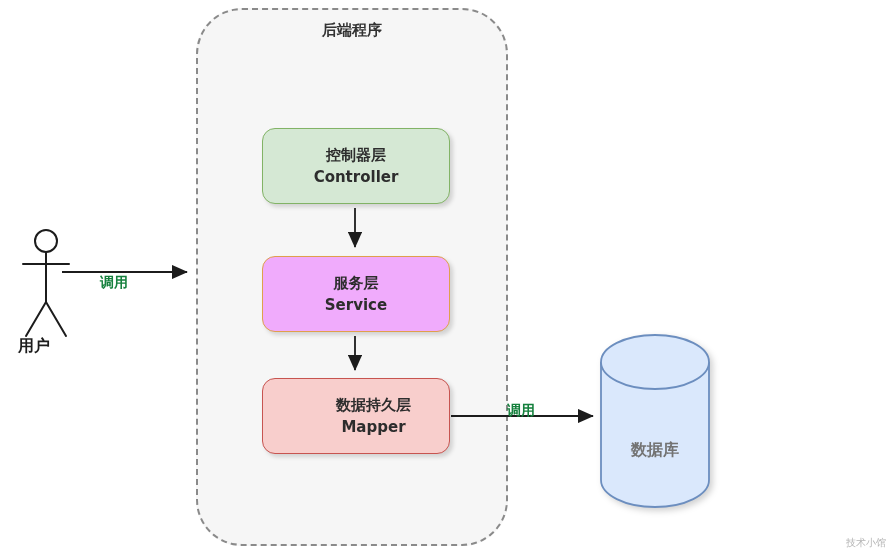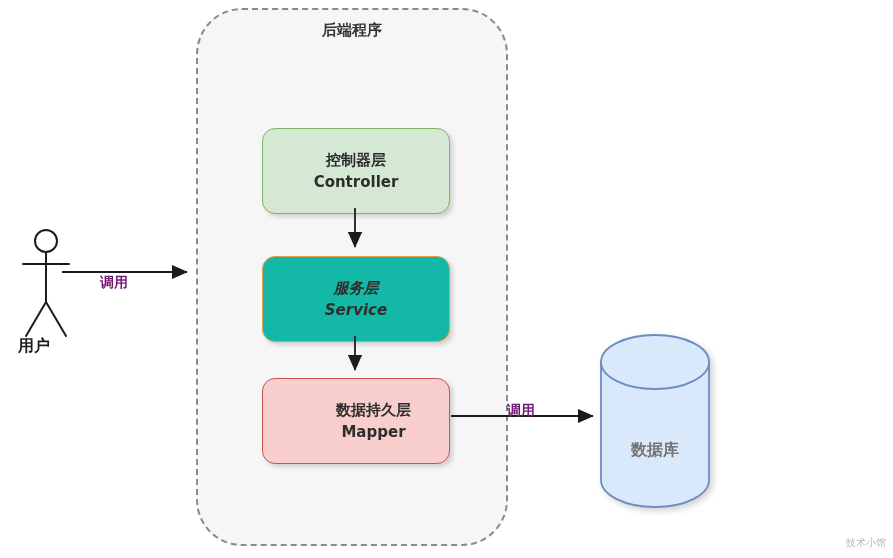--- a/index.html
+++ b/index.html
@@ -25,21 +25,21 @@
     top: 11px; left: 0; right: 0;
     text-align: center;
     font-size: 15px;
     font-weight: 700;
     color: #333333;
   }
   
   .layer {
     position: absolute;
     left: 262px;
-    width: 188px; height: 86px;
+    width: 188px; height: 76px;
     border: 1.6px solid #888;
     border-radius: 13px;
     box-sizing: border-box;
     display: flex;
     flex-direction: column;
     align-items: center;
     justify-content: center;
     box-shadow: 3px 3px 4px rgba(0,0,0,0.15);
   }
   .layer-title, .layer-sub {
@@ -57,21 +57,21 @@
   .overlay {
     position: absolute;
     left: 0; top: 0;
     width: 893px; height: 558px;
     pointer-events: none;
   }
   .call-label {
     position: absolute;
     font-size: 14px;
     font-weight: 700;
-    color: #701a75;
+    color: #15803d;
   }
   .call-label.user { left: 100px; top: 274px; }
   .call-label.db   { left: 507px; top: 402px; }
 
   .actor-label {
     position: absolute;
     left: 18px; top: 336px;
     width: 58px;
     text-align: left;
     font-size: 16px;
@@ -110,21 +110,21 @@
 
   <div class="backend" style="background: rgb(246, 246, 246); border-color: rgb(138, 138, 138);">
     <div class="backend-label">后端程序</div>
   </div>
 
   <div class="layer controller" style="background: rgb(213, 232, 212); border-color: rgb(130, 179, 102);">
     <div class="layer-title">控制器层</div>
     <div class="layer-sub">Controller</div>
   </div>
 
-  <div class="layer service" style="background: #14b8a6; border-color: rgb(223, 160, 76); font-style: italic;">
+  <div class="layer service" style="background: #f0abfc; border-color: rgb(223, 160, 76);">
     <div class="layer-title">服务层</div>
     <div class="layer-sub">Service</div>
   </div>
 
   <div class="layer mapper" style="background: rgb(248, 206, 204); border-color: rgb(199, 84, 80);">
     <div class="layer-title">数据持久层</div>
     <div class="layer-sub">Mapper</div>
   </div>
 
   <svg class="overlay" viewBox="0 0 893 558" xmlns="http://www.w3.org/2000/svg">

